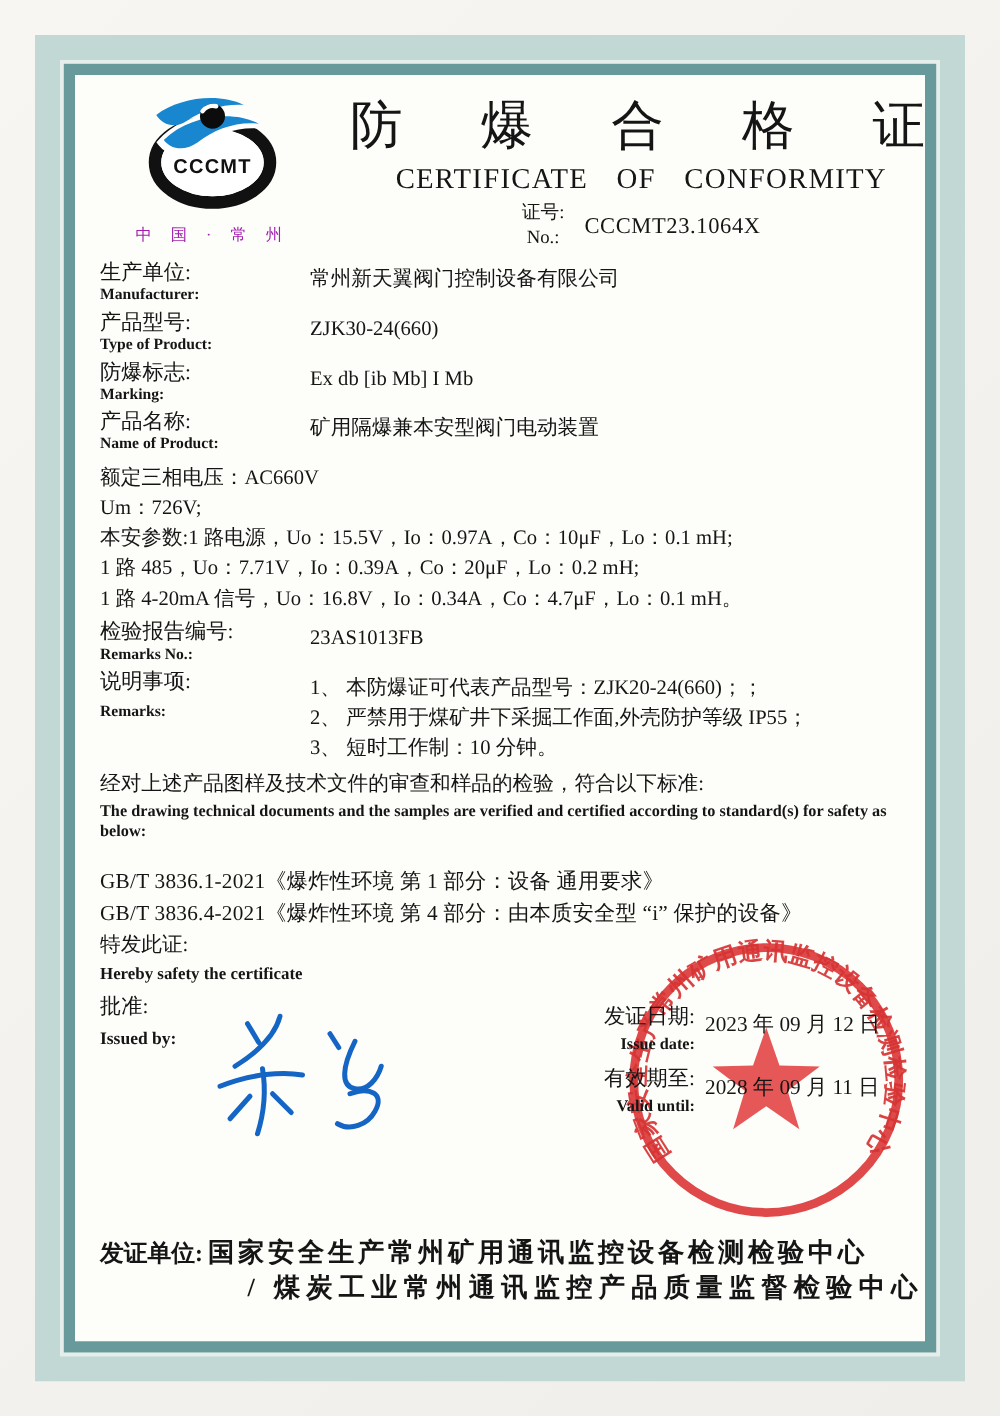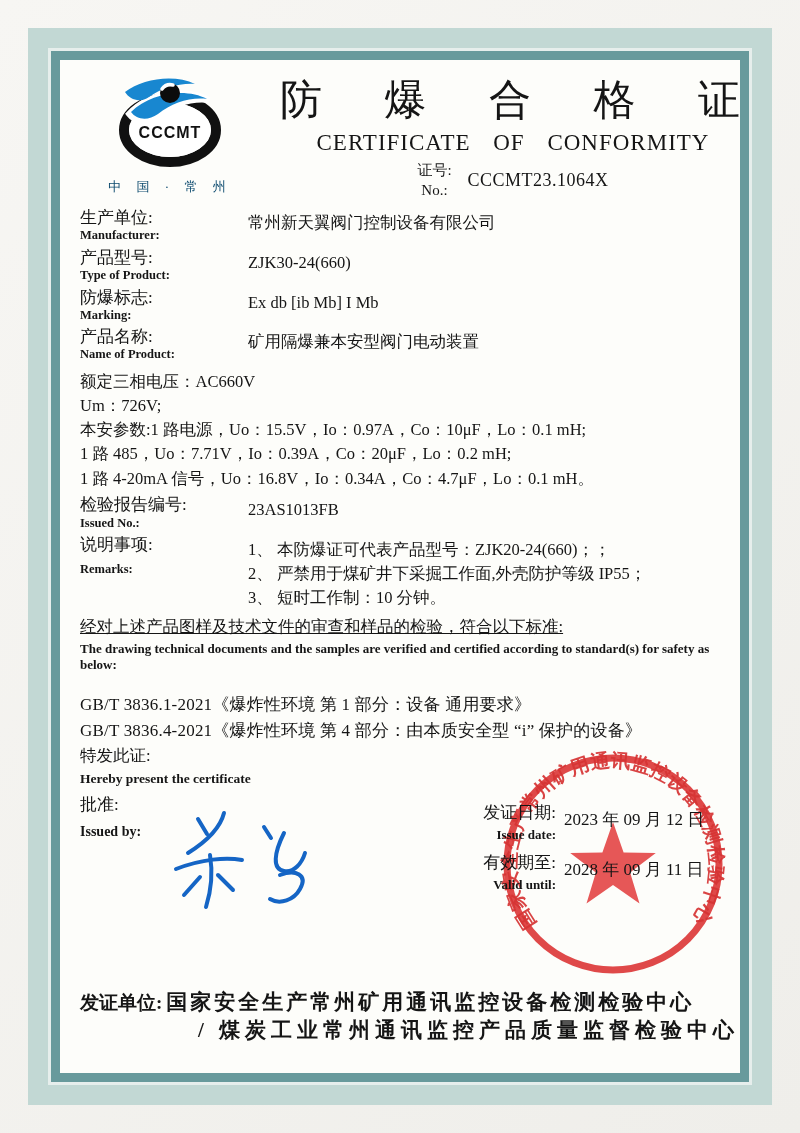--- a/index.html
+++ b/index.html
@@ -4,39 +4,39 @@
 <style>
   html,body{margin:0;padding:0;}
   body{background:#f4f3f0;font-family:"Liberation Serif","DejaVu Serif",serif;color:#151515;}
   .page{position:relative;width:800px;height:1133px;margin:0 auto;background:linear-gradient(135deg,#f7f6f3,#efeeea);box-sizing:border-box;padding:28px;}
   .band{box-sizing:border-box;width:100%;height:100%;border:20px solid #c2d8d4;background:#e9f0ee;}
   .gap{box-sizing:border-box;width:100%;height:100%;border:3px solid #e6eeec;}
   .inner{box-sizing:border-box;width:100%;height:100%;border:9px solid #689a9c;background:#fdfdfa;padding:6px 20px 4px 20px;overflow:hidden;}
   
   .header{display:flex;align-items:flex-start;margin-top:4px;}
   .logo-col{width:180px;text-align:center;padding-top:6px;flex:none;}
-  .logo-sub{font-size:13px;letter-spacing:6px;margin-top:6px;color:#0c4a6e;}
+  .logo-sub{font-size:13px;letter-spacing:6px;margin-top:6px;color:#a21caf;}
   .title-col{flex:1;text-align:center;}
   .title-cn{font-size:42px;letter-spacing:26px;margin:2px 0 2px 20px;white-space:nowrap;}
   .title-en{font-size:23px;letter-spacing:1px;word-spacing:16px;margin-top:2px;}
   .certno-row{display:flex;justify-content:center;align-items:center;margin-top:4px;}
   .certno-labels{text-align:center;font-size:15px;line-height:1.35;}
   .certno-value{font-size:18px;margin-left:16px;letter-spacing:.5px;}
   
   .rows{margin-top:8px;}
   .frow{display:flex;margin-bottom:1px;}
   .flabel{width:168px;flex:none;line-height:1.1;}
   .lab-cn{font-size:17px;}
   .lab-en{font-size:12.5px;font-weight:bold;margin-top:2px;}
   .fvalue{flex:1;font-size:16.5px;padding-top:3px;line-height:1.35;}
   .vline{margin-bottom:2px;}
   .r1{min-height:39px;} .r2{min-height:38px;}
   
   .standards{margin-top:4px;}
-  .std-intro-cn{font-size:16.5px;margin-bottom:3px;text-decoration:underline;}
+  .std-intro-cn{font-size:16.5px;margin-bottom:3px;}
   .std-intro-en{font-size:13px;font-weight:bold;margin-bottom:20px;}
   .std-item{font-size:17px;margin-bottom:3px;letter-spacing:.2px;}
   .std-issue-cn{font-size:16.5px;margin-top:2px;}
   .std-issue-en{font-size:13.5px;font-weight:bold;margin-top:4px;}
   
   .issue-area{position:relative;height:183px;margin-top:2px;}
   .approve-block{position:absolute;left:0;top:4px;}
   .approve-cn{font-size:17px;}
   .approve-en{font-size:14px;font-weight:bold;margin-top:8px;}
   .signature{position:absolute;left:88px;top:16px;z-index:2;}
@@ -129,21 +129,21 @@
               <div class="vline">Um：726V;</div>
               <div class="vline">本安参数:1 路电源，Uo：15.5V，Io：0.97A，Co：10μF，Lo：0.1 mH;</div>
               <div class="vline">1 路 485，Uo：7.71V，Io：0.39A，Co：20μF，Lo：0.2 mH;</div>
               <div class="vline">1 路 4-20mA 信号，Uo：16.8V，Io：0.34A，Co：4.7μF，Lo：0.1 mH。</div>
             </div>
           </div>
 
           <div class="frow r1" style="margin-top:4px;">
             <div class="flabel">
               <div class="lab-cn">检验报告编号:</div>
-              <div class="lab-en">Issued No.:</div>
+              <div class="lab-en">Remarks No.:</div>
             </div>
             <div class="fvalue">23AS1013FB</div>
           </div>
 
           <div class="frow">
             <div class="flabel">
               <div class="lab-cn">说明事项:</div>
               <div class="lab-en" style="margin-top:8px;">Remarks:</div>
             </div>
             <div class="fvalue">
@@ -153,21 +153,21 @@
             </div>
           </div>
         </div>
 
         <div class="standards">
           <div class="std-intro-cn">经对上述产品图样及技术文件的审查和样品的检验，符合以下标准:</div>
           <div class="std-intro-en">The drawing technical documents and the samples are verified and certified according to standard(s) for safety as below:</div>
           <div class="std-item">GB/T 3836.1-2021《爆炸性环境 第 1 部分：设备 通用要求》</div>
           <div class="std-item">GB/T 3836.4-2021《爆炸性环境 第 4 部分：由本质安全型 “i” 保护的设备》</div>
           <div class="std-issue-cn">特发此证:</div>
-          <div class="std-issue-en">Hereby present the certificate</div>
+          <div class="std-issue-en">Hereby safety the certificate</div>
         </div>
 
         <div class="issue-area">
           <div class="approve-block">
             <div class="approve-cn">批准:</div>
             <div class="approve-en">Issued by:</div>
           </div>
 
           <svg class="signature" width="150" height="120" viewBox="0 0 150 120">
             <g fill="none" stroke="#1565c5" stroke-width="4" stroke-linecap="round">

